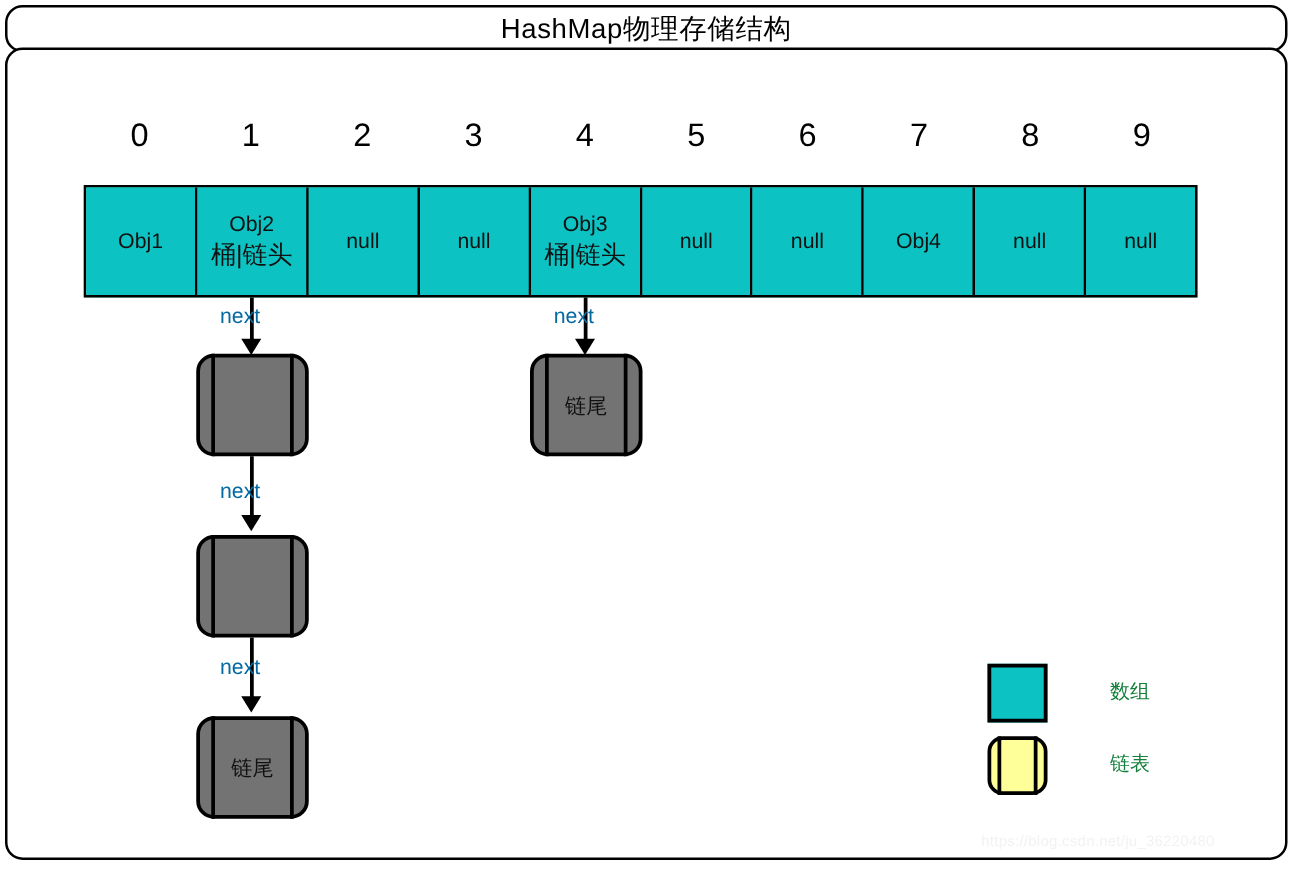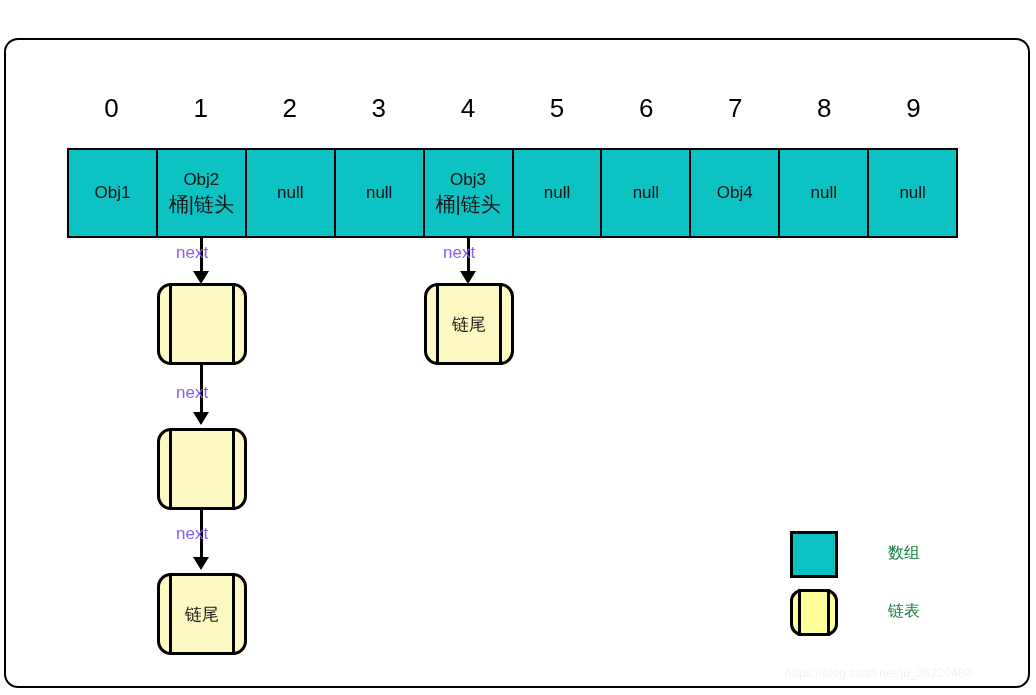--- a/index.html
+++ b/index.html
@@ -108,21 +108,21 @@
     font-size: 20px;
     color: #111111;
     line-height: 1.3;
   }
 
   
   .ll-node {
     position: absolute;
     width: 90px;
     height: 82px;
-    background: #fef9c3;
+    background: #737373;
     border: 3px solid #000000;
     border-radius: 14px;
     box-sizing: border-box;
     display: flex;
     align-items: center;
     justify-content: center;
   }
   .ll-node::before,
   .ll-node::after {
     content: "";
@@ -151,21 +151,21 @@
     position: absolute;
     width: 0;
     height: 0;
     border-left: 8px solid transparent;
     border-right: 8px solid transparent;
     border-top: 13px solid #000000;
   }
   .arrow-label {
     position: absolute;
     font-size: 17px;
-    color: #8b5cf6;
+    color: #0369a1;
     white-space: nowrap;
   }
 
   
   .legend-swatch-array {
     position: absolute;
     left: 790px;
     top: 531px;
     width: 48px;
     height: 47px;
@@ -213,20 +213,23 @@
     color: #f2f2f2;
     letter-spacing: 0.2px;
     white-space: nowrap;
   }
 </style>
 </head>
 <body>
 
 <div id="canvas">
 
+  <div class="title-bar">
+    <span class="title-text">HashMap物理存储结构</span>
+  </div>
 
   <div class="outer-frame"></div>
 
   <div class="index-row">
     <div class="index-cell">0</div>
     <div class="index-cell">1</div>
     <div class="index-cell">2</div>
     <div class="index-cell">3</div>
     <div class="index-cell">4</div>
     <div class="index-cell">5</div>

